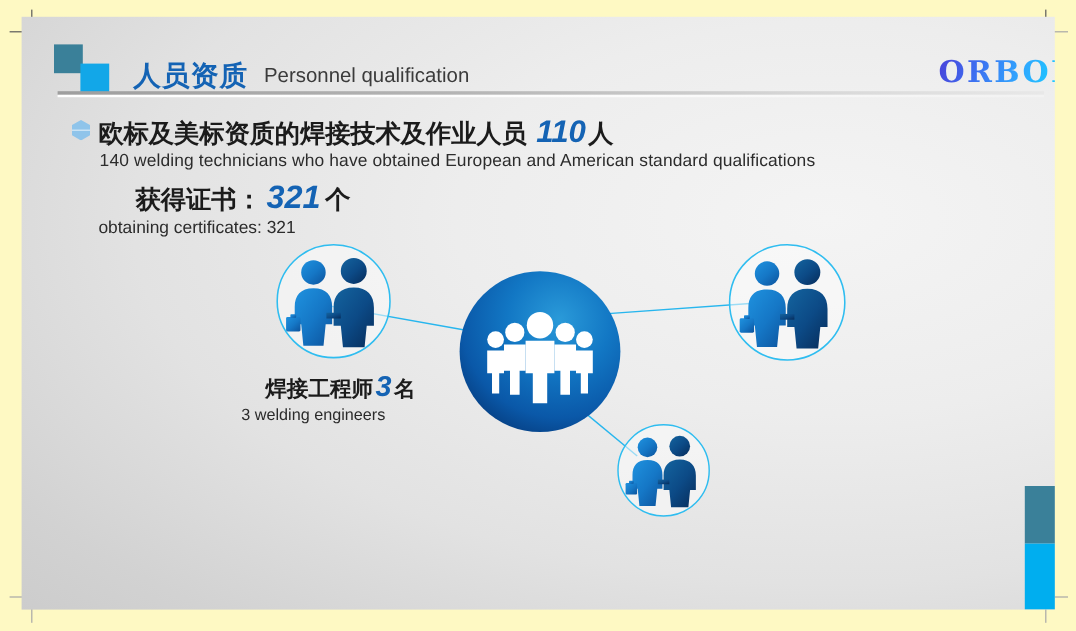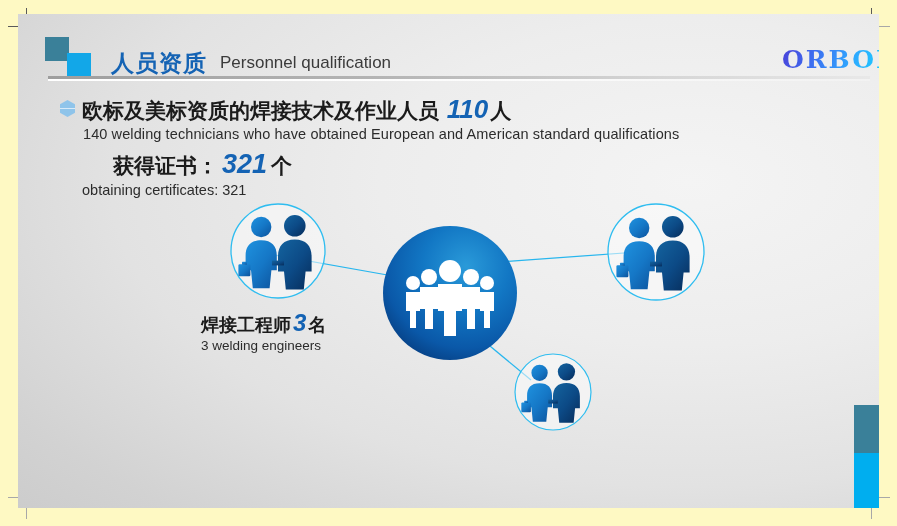--- a/index.html
+++ b/index.html
@@ -97,21 +97,21 @@
   }
   .line4{
     position:absolute;left:64px;top:168px;white-space:nowrap;
     font-size:14.5px;color:#2c2c2c;
   }
 
   
   #diagram{position:absolute;left:0;top:0;width:861px;height:494px;}
 
   .node-label{position:absolute;white-space:nowrap;}
-  .nl-cn{font-size:18px;font-weight:bold;color:#1b1b1b;line-height:1.1;}
+  .nl-cn{font-size:18px;font-weight:bold;color:#1b1b1b;line-height:1.1;margin-left:20px;}
   .nl-cn .num{font-size:24px;font-style:italic;font-weight:bold;color:#1463b4;padding:0 2px;}
   .nl-en{font-size:13.5px;color:#2b2b2b;margin-top:3px;line-height:1.1;}
 
   .lbl-left{left:183px;top:296px;}
   .lbl-right{left:627px;top:296px;}
   .lbl-bottom{left:576px;top:408px;}
 
   
   .acc{position:absolute;}
   .acc-teal{left:836px;top:391px;width:32px;height:48px;background:#3a8099;}

